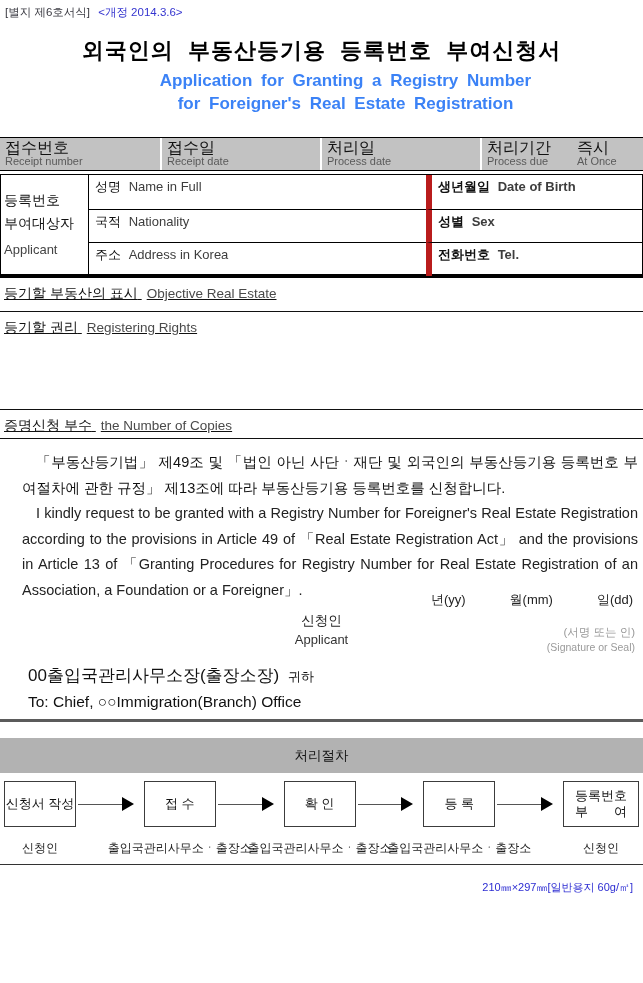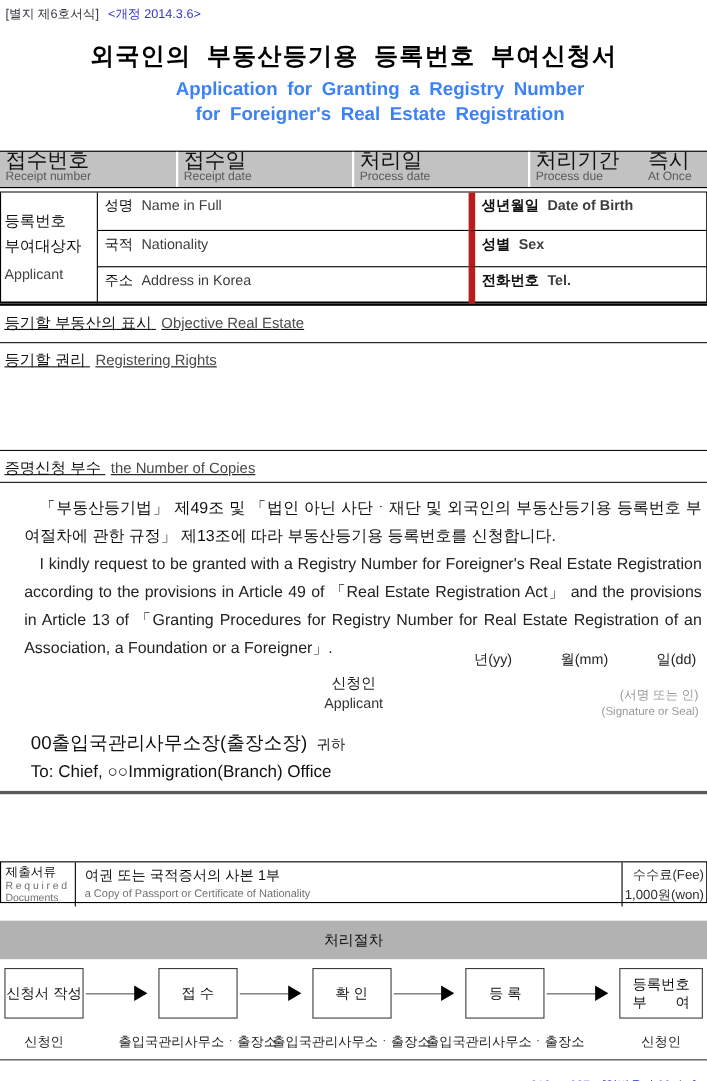--- a/index.html
+++ b/index.html
@@ -15,21 +15,21 @@
   .top-note .rev { color:#3434cf; }
   
   .title-ko { margin-top:17px; text-align:center; font-size:22px; font-weight:bold; letter-spacing:1px; word-spacing:7px; color:#000; }
   .title-en { text-align:center; font-size:17px; font-weight:bold; line-height:23px; word-spacing:4px; color:#3b82f6;margin-left:48px; }
   .title-en.first { margin-top:3px; }
   
   .receipt { display:flex; margin-top:22px; height:34px; background:#c2c2c2; border-top:1px solid #000; border-bottom:1px solid #000; }
   .receipt .cell { flex:0 0 160px; padding:2px 0 0 5px; }
   .receipt .cell + .cell { border-left:2px solid #fff; }
   .receipt .cell.last { flex:1 1 auto; display:flex; gap:26px; }
-  .receipt .ko { font-size:19px; color:#111; line-height:15px;font-family:Liberation Mono, monospace; }
+  .receipt .ko { font-size:16px; color:#111; line-height:15px; }
   .receipt .en { font-size:11px; color:#5a5a5a; line-height:13px; }
   
   .applicant { display:grid; grid-template-columns:88px 337px 218px; grid-auto-rows:33.6px; margin-top:3px; border:1px solid #000; border-bottom:2px solid #000; height:102px; }
   .applicant .side { grid-row:1 / 4; border-right:1px solid #000; padding:14px 0 0 3px; }
   .applicant .side .ko { font-size:14px; line-height:23px; color:#111; }
   .applicant .side .en { font-size:13px; color:#444; margin-top:7px; }
   .applicant .f { padding:3px 0 0 6px; border-top:1px solid #000; font-size:13px; color:#111; }
   .applicant .f.r1 { border-top:none; }
   .applicant .f.right { border-left:6px solid #b91c1c;font-weight:bold; }
   .applicant .f .en { color:#3d3d3d; margin-left:4px; }
@@ -194,35 +194,20 @@
   <div class="recipient">
     <div class="line1">
       <span>00출입국관리사무소장(출장소장)</span>
       <span class="suffix">귀하</span>
     </div>
     <div class="line2">To: Chief, ○○Immigration(Branch) Office</div>
   </div>
 
   <div class="thickline"></div>
 
-  <div class="docs">
-    <div class="dcell left">
-      <div class="ko">제출서류</div>
-      <div class="en sp">Required</div>
-      <div class="en">Documents</div>
-    </div>
-    <div class="dcell mid">
-      <div class="ko">여권 또는 국적증서의 사본 1부</div>
-      <div class="en">a Copy of Passport or Certificate of Nationality</div>
-    </div>
-    <div class="dcell fee">
-      <div class="ko">수수료(Fee)</div>
-      <div class="val">1,000원(won)</div>
-    </div>
-  </div>
 
   <div class="band">
     <span>처리절차</span>
   </div>
 
   <div class="flow">
     <div class="fbox">신청서 작성</div>
     <div class="farrow">
         <span class="ln"></span>
         <span class="tri"></span>

